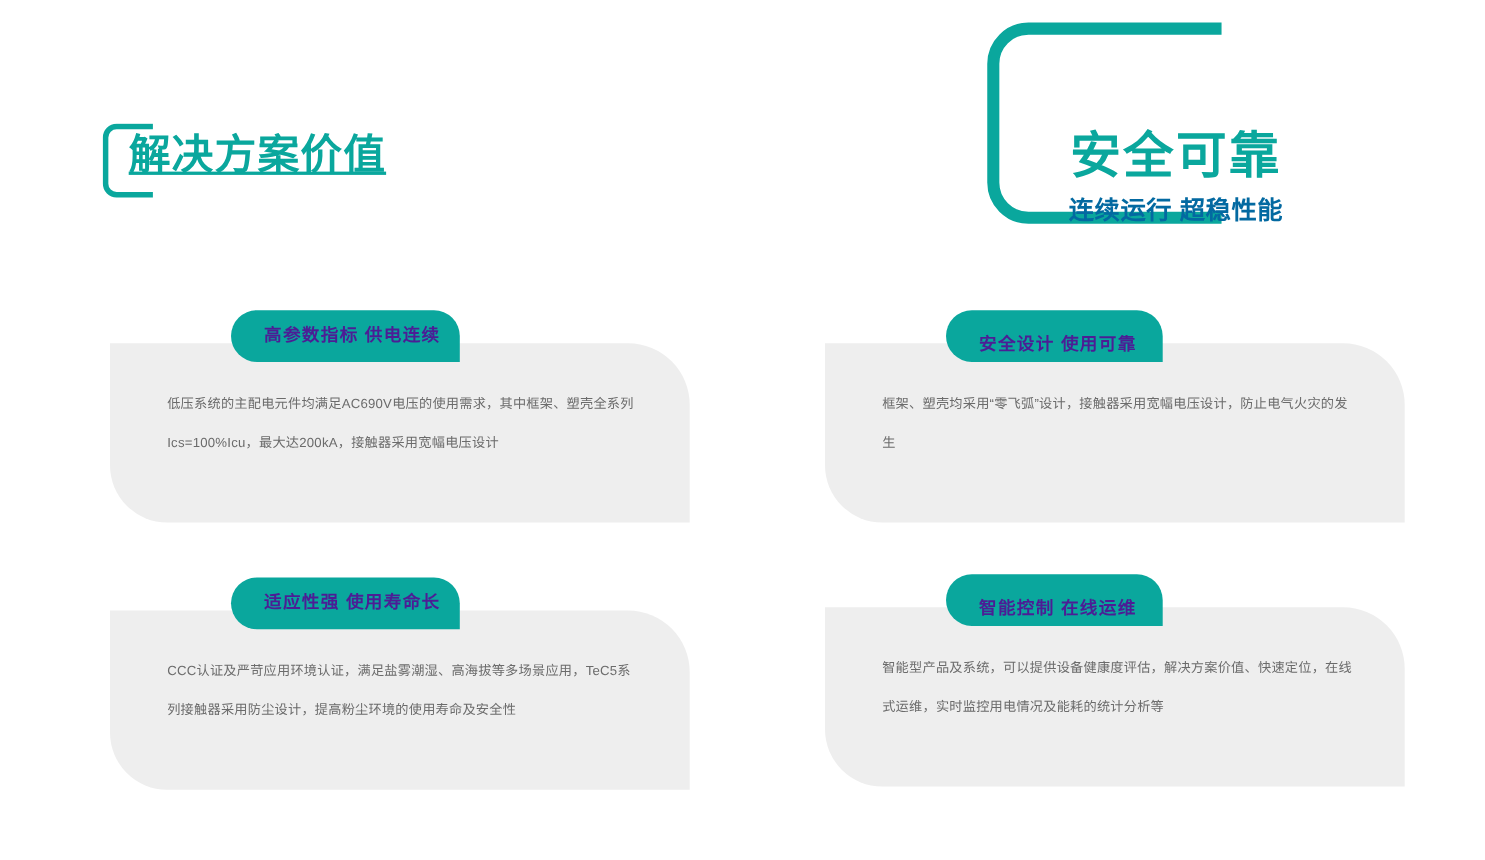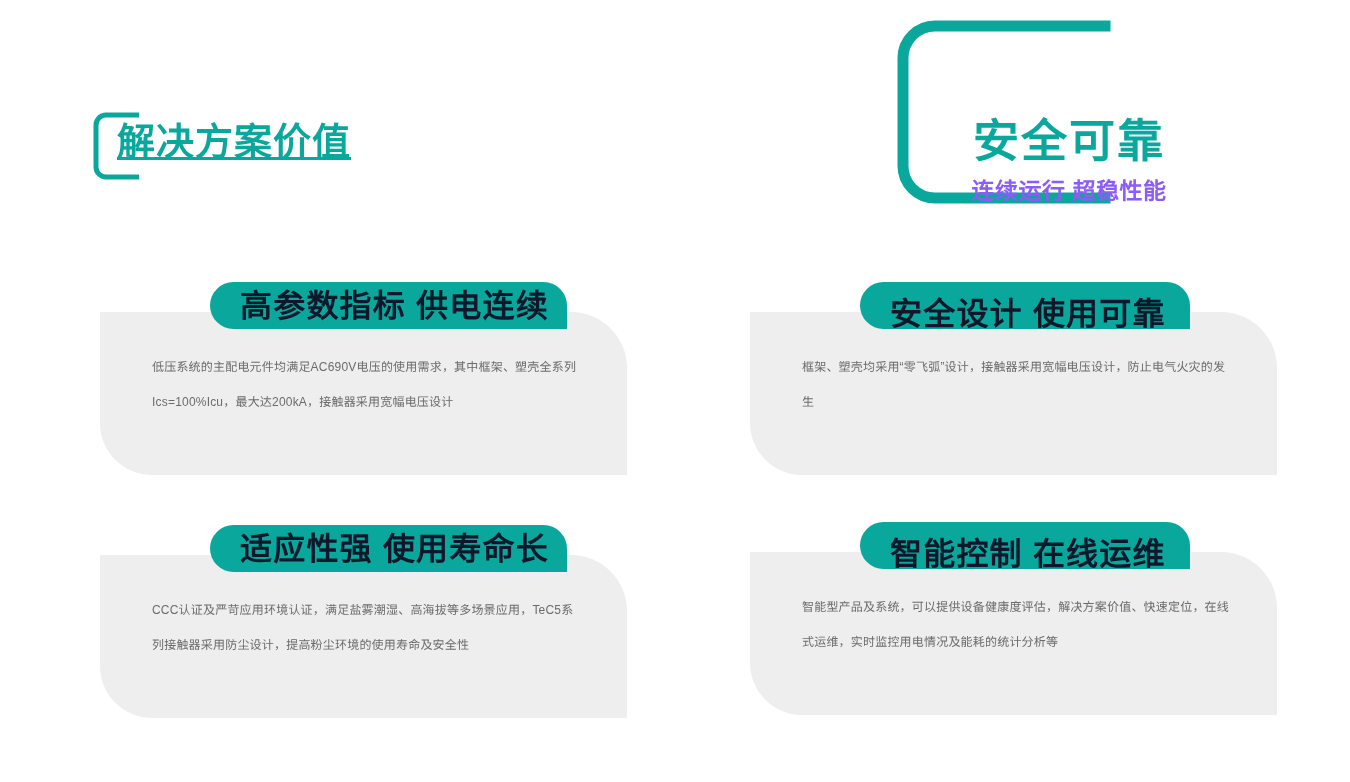--- a/index.html
+++ b/index.html
@@ -78,21 +78,21 @@
     font-weight: bold;
     color: #0aa79d;
     letter-spacing: 2px;
     line-height: 1.12;
     white-space: nowrap;
   }
   .hero-sub {
     margin-top: 4px;
     font-size: 23px;
     font-weight: bold;
-    color: #8b5cf6;
+    color: #0369a1;
     letter-spacing: 0.5px;
     white-space: nowrap;
   }
 
   
   .card {
     position: absolute;
     width: 527px;
     height: 163px;
   }
@@ -108,23 +108,23 @@
   .card-badge {
     position: absolute;
     top: -30px;
     height: 47px;
     background: #0aa79d;
     display: flex;
     align-items: center;
     box-sizing: border-box;
   }
   .card-badge-text {
-    font-size: 32px;
-    font-weight: bold;
-    color: #0f172a;
+    font-size: 16px;
+    font-weight: bold;
+    color: #4c1d95;
     letter-spacing: 1.2px;
     white-space: nowrap;
     line-height: 1;
   }
   
   .badge-left-col {
     left: 110px;
     padding: 0 18px 0 30px;
     border-radius: 24px 24px 0 24px;
   }

